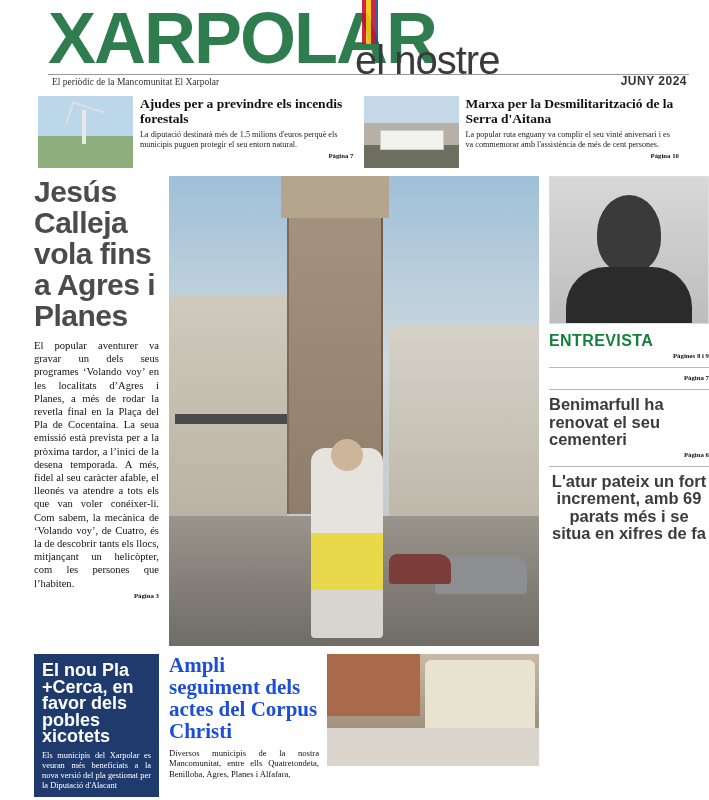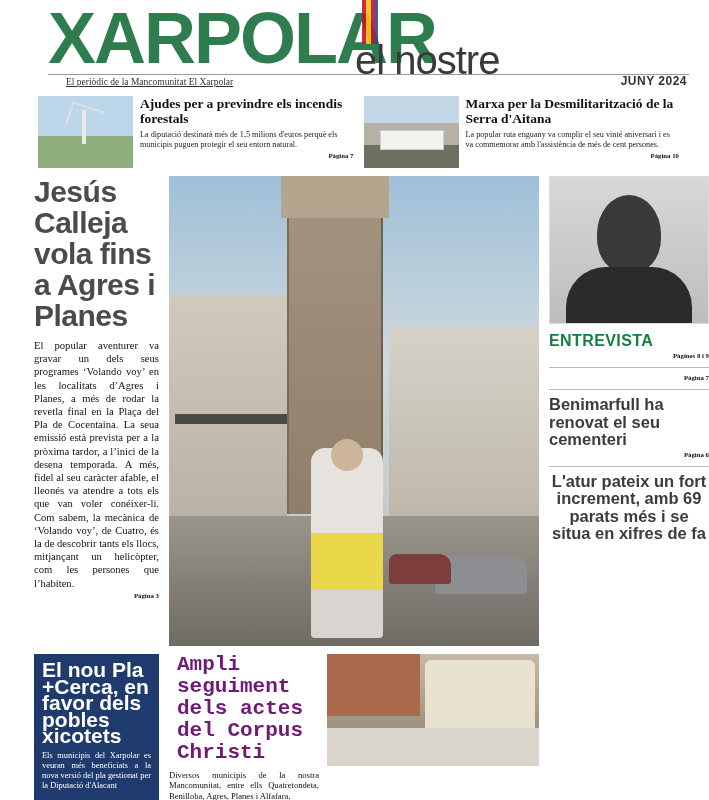--- a/index.html
+++ b/index.html
@@ -41,24 +41,23 @@
     left: 352px; top: 0px;
     width: 16px; height: 44px;
     background: linear-gradient(to right,#c8102e 0 4px,#f6c413 4px 9px,#c8102e 9px 13px,#1a4fa0 13px 16px);
     opacity:0.9;
   }
   .masthead-rule {
     position:absolute; left: 38px; right: 10px; top: 74px;
     border-top: 1px solid #999;
   }
   .masthead-tag {
-    position:absolute; left: 56px; top: 77px;
+    position:absolute; left: 42px; top: 77px;
     font-size: 9.5px; color:#333;
     font-family: "Liberation Serif", serif;
-    text-decoration: underline;
   }
   .masthead-date {
     position:absolute; right: 12px; top: 74px;
     font-family: "Liberation Sans", sans-serif;
     font-weight: bold; font-size: 12px; color:#333;
     letter-spacing:.5px;
   }
 
   
   .teasers { display:flex; gap:10px; margin-top:4px; padding: 0 20px 0 28px; }
@@ -180,28 +179,28 @@
     font-family:"Liberation Sans", sans-serif; font-weight:bold;
     font-size:16.5px; line-height:17.5px; color:#3c3c3c; margin:0;
   }
   .hr-thin { border-top:1px solid #b9b9b9; margin:8px 0 6px 0; }
 
   
   .bottom { display:flex; gap:10px; margin-top:8px; padding: 0 12px 0 24px; }
   .bot-left { width:125px; flex:none; background:#1f3b6e; color:#fff; padding:8px 8px 6px 8px; }
   .bot-left h3 {
     font-family:"Liberation Sans", sans-serif; font-weight:bold;
-    font-size:21px; line-height:16.5px; margin:0 0 6px 0; color:#fff;
+    font-size:18px; line-height:16.5px; margin:0 0 6px 0; color:#fff;
   }
   .bot-left p { font-size:8.4px; line-height:10px; margin:0; text-align:justify; }
   .bot-mid { width:370px; flex:none; display:flex; gap:8px; }
   .bot-mid-text { width:150px; }
   .bot-mid h3 {
-    font-family:Liberation Mono, monospace; font-weight:bold;
-    font-size:21px; line-height:22px; margin:0 0 6px 8px; color:#701a75;
+    font-family:Liberation Serif, serif; font-weight:bold;
+    font-size:21px; line-height:22px; margin:0 0 6px 0; color:#1d4ed8;
   }
   .bot-mid p { font-size:8.6px; line-height:10.4px; margin:0; text-align:justify; }
   .bot-photo {
     flex:1; height:112px; position:relative; overflow:hidden;
     background:linear-gradient(#c9b9a4,#8a7d6c);
   }
   .bot-photo .roof { position:absolute; left:0; top:0; width:44%; height:55%; background:#a9694a;}
   .bot-photo .canopy { position:absolute; right:4px; top:6px; width:52%; height:70%; background:#e8e2d0; border-radius:6px;}
   .bot-photo .crowd { position:absolute; left:0; right:0; bottom:0; height:34%; background:#d9d5cc;}
   .bot-right { width:160px; flex:none; }

